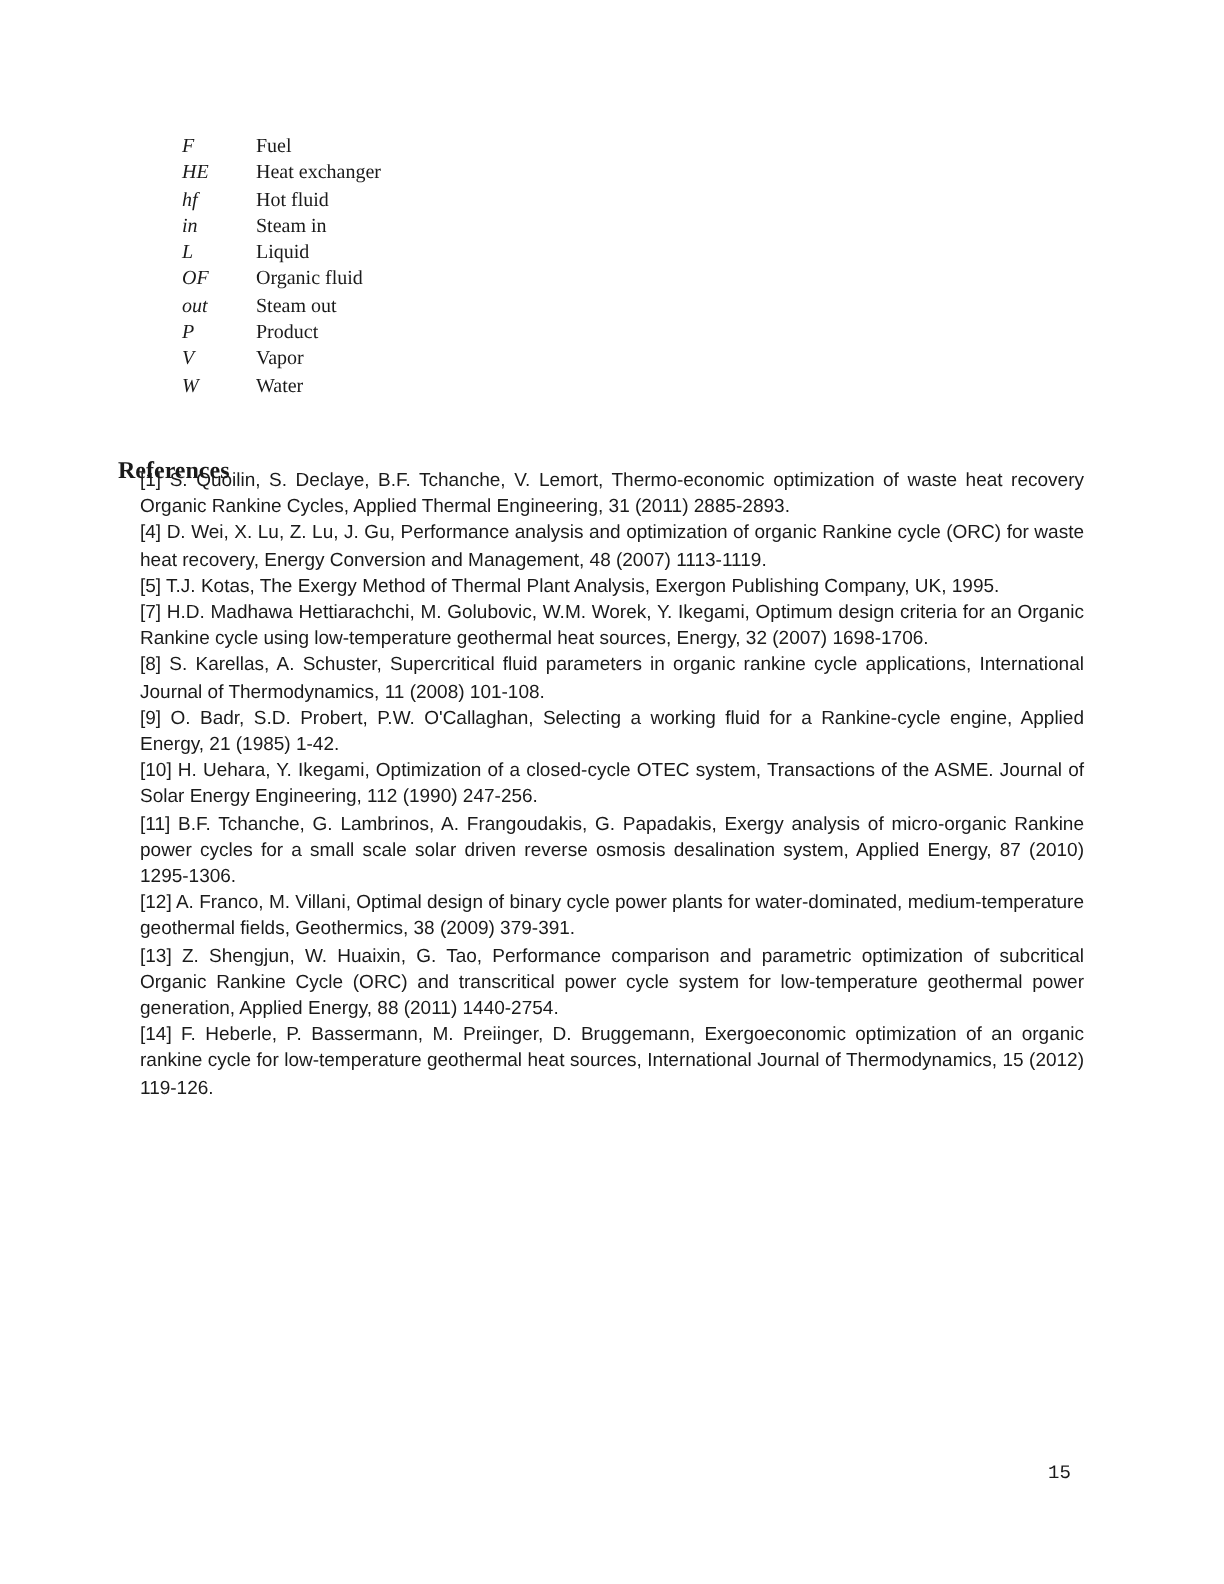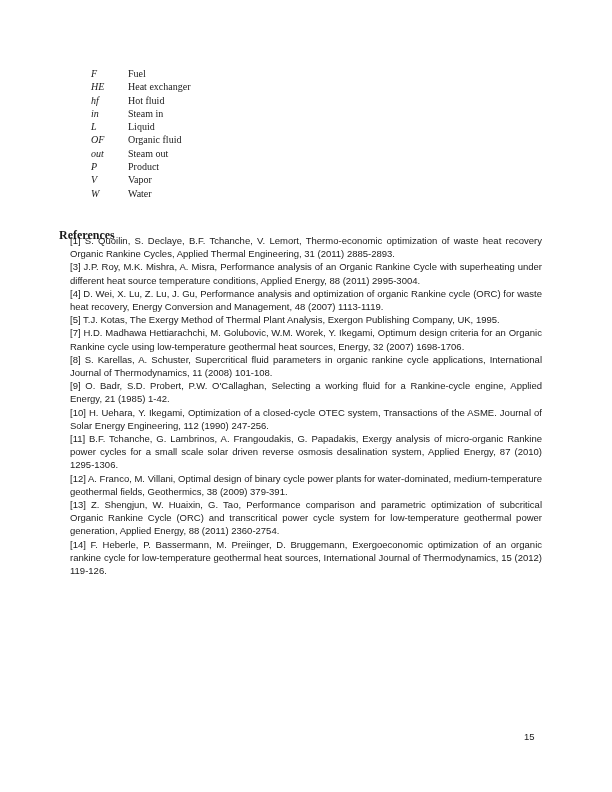--- a/index.html
+++ b/index.html
@@ -49,21 +49,21 @@
     font-size: 9.5px;
     line-height: 13.2px;
     text-align: justify;
   }
   .ref-item { margin: 0; }
   
   .page-number {
     position: absolute;
     left: 524px;
     top: 731px;
-    font-family: Liberation Sans, sans-serif;
+    font-family: Liberation Mono, monospace;
     font-size: 9.5px;
   }
 </style>
 </head>
 <body>
 
 <div class="page">
 
   <div class="nomenclature">
 
@@ -118,39 +118,38 @@
       </div>
     </div>
 
   <h2 class="ref-heading">References</h2>
 
   <div class="ref-list">
 
       <p class="ref-item">[1] S. Quoilin, S. Declaye, B.F. Tchanche, V. Lemort, Thermo-economic optimization of waste heat recovery Organic Rankine Cycles, Applied Thermal Engineering, 31 (2011) 2885-2893.</p>
 
 
-      <p class="ref-item">[3] J.P. Roy, M.K. Mishra, A. Misra, Performance analysis of an Organic Rankine Cycle with superheating under different heat source temperature conditions, Applied Energy, 88 (2011) 2995-3004.</p>
 
       <p class="ref-item">[4] D. Wei, X. Lu, Z. Lu, J. Gu, Performance analysis and optimization of organic Rankine cycle (ORC) for waste heat recovery, Energy Conversion and Management, 48 (2007) 1113-1119.</p>
 
       <p class="ref-item">[5] T.J. Kotas, The Exergy Method of Thermal Plant Analysis, Exergon Publishing Company, UK, 1995.</p>
 
 
       <p class="ref-item">[7] H.D. Madhawa Hettiarachchi, M. Golubovic, W.M. Worek, Y. Ikegami, Optimum design criteria for an Organic Rankine cycle using low-temperature geothermal heat sources, Energy, 32 (2007) 1698-1706.</p>
 
       <p class="ref-item">[8] S. Karellas, A. Schuster, Supercritical fluid parameters in organic rankine cycle applications, International Journal of Thermodynamics, 11 (2008) 101-108.</p>
 
       <p class="ref-item">[9] O. Badr, S.D. Probert, P.W. O'Callaghan, Selecting a working fluid for a Rankine-cycle engine, Applied Energy, 21 (1985) 1-42.</p>
 
       <p class="ref-item">[10] H. Uehara, Y. Ikegami, Optimization of a closed-cycle OTEC system, Transactions of the ASME. Journal of Solar Energy Engineering, 112 (1990) 247-256.</p>
 
       <p class="ref-item">[11] B.F. Tchanche, G. Lambrinos, A. Frangoudakis, G. Papadakis, Exergy analysis of micro-organic Rankine power cycles for a small scale solar driven reverse osmosis desalination system, Applied Energy, 87 (2010) 1295-1306.</p>
 
       <p class="ref-item">[12] A. Franco, M. Villani, Optimal design of binary cycle power plants for water-dominated, medium-temperature geothermal fields, Geothermics, 38 (2009) 379-391.</p>
 
-      <p class="ref-item">[13] Z. Shengjun, W. Huaixin, G. Tao, Performance comparison and parametric optimization of subcritical Organic Rankine Cycle (ORC) and transcritical power cycle system for low-temperature geothermal power generation, Applied Energy, 88 (2011) 2360-2754.</p>
+      <p class="ref-item">[13] Z. Shengjun, W. Huaixin, G. Tao, Performance comparison and parametric optimization of subcritical Organic Rankine Cycle (ORC) and transcritical power cycle system for low-temperature geothermal power generation, Applied Energy, 88 (2011) 1440-2754.</p>
 
       <p class="ref-item">[14] F. Heberle, P. Bassermann, M. Preiinger, D. Bruggemann, Exergoeconomic optimization of an organic rankine cycle for low-temperature geothermal heat sources, International Journal of Thermodynamics, 15 (2012) 119-126.</p>
     </div>
 
   <div class="page-number">15</div>
 
 </div>
 
 </body></html>

